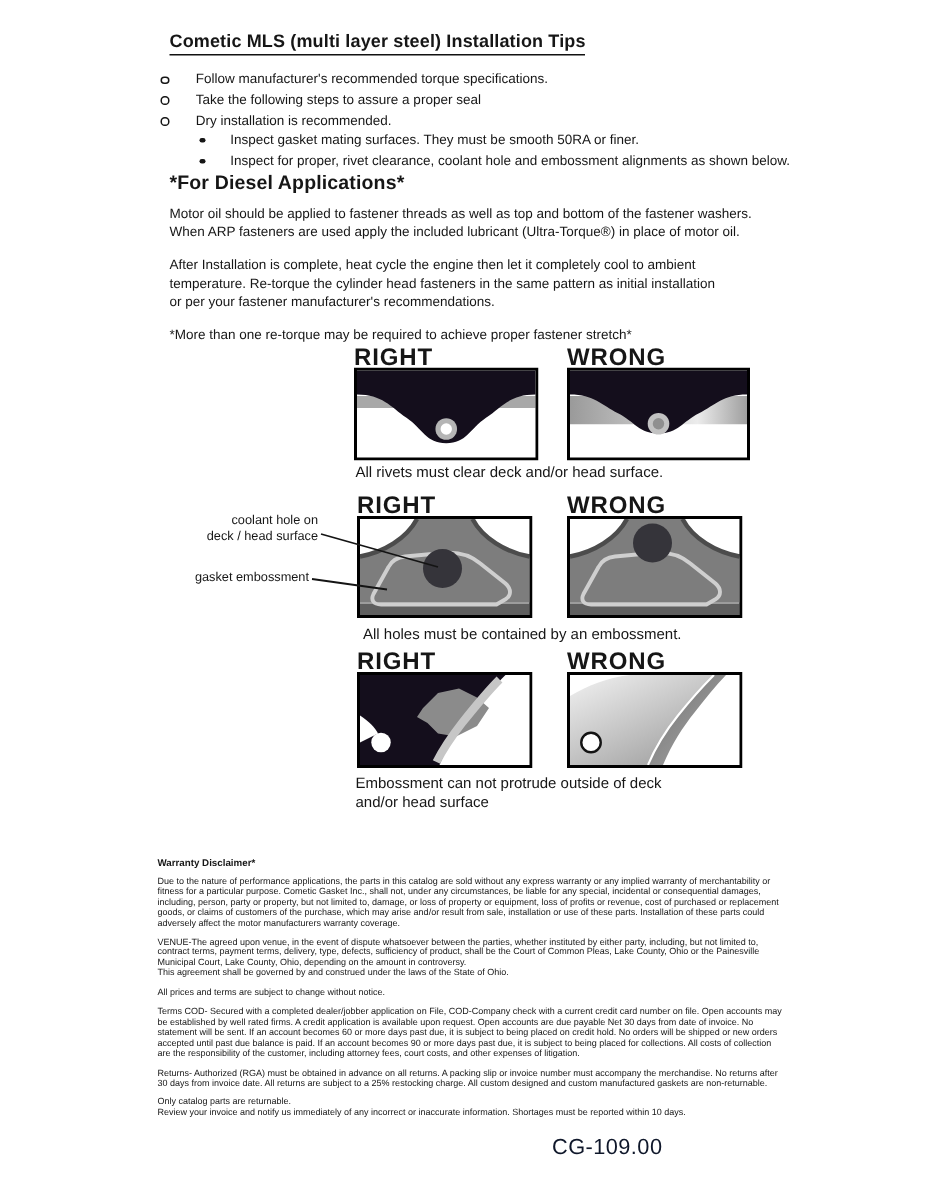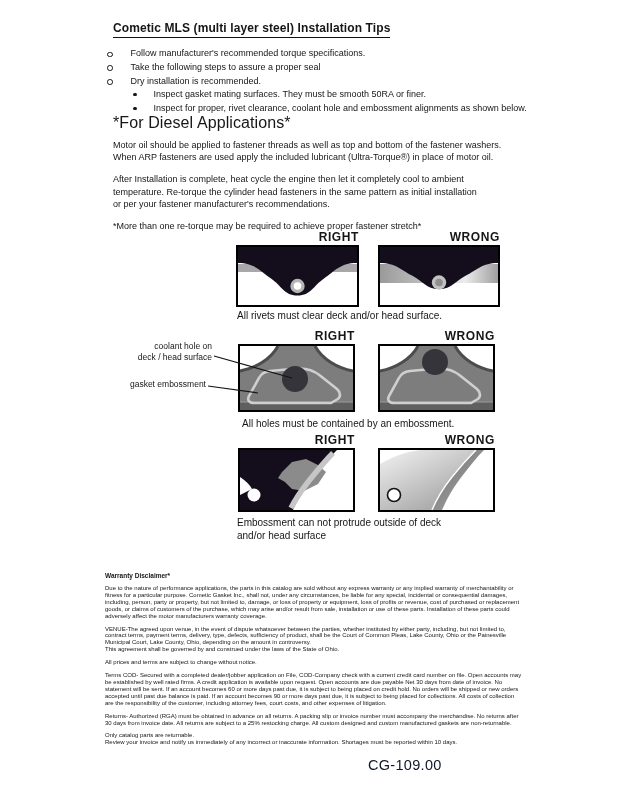--- a/index.html
+++ b/index.html
@@ -14,27 +14,27 @@
   }
   .bullet-list{margin-top:9px;}
   .bullet-row{display:flex;align-items:flex-start;padding-left:7px;
     font-size:9px;line-height:13.8px;gap:14px;}
   .o-marker{flex:0 0 auto;width:3.5px;height:3.5px;border:1px solid #161616;
     border-radius:50%;margin:4.5px 4px 0 0;}
   .dot-marker{flex:0 0 auto;width:3.5px;height:3.5px;background:#161616;
     border-radius:50%;margin:4.5px 3px 0 0;}
   .sub{padding-left:33px;}
   .diesel{position:absolute;left:113px;top:114px;width:424px;}
-  .diesel-heading{font-size:16px;font-weight:normal;letter-spacing:.1px;}
+  .diesel-heading{font-size:13px;font-weight:bold;letter-spacing:.1px;}
   .diesel p{margin:7px 0 0 0;font-size:9px;line-height:12.2px;white-space:pre-line;}
   .diesel p.sp{margin-top:10px;}
 
   .figures{position:absolute;left:0;top:228px;width:618px;height:320px;}
   .figures .abs{position:absolute;}
-  .rw-label{font-size:12px;font-weight:600;letter-spacing:.6px;text-align:right;}
+  .rw-label{font-size:16px;font-weight:600;letter-spacing:.6px;text-align:left;}
   .fig-caption{font-size:10px;font-weight:normal;white-space:pre-line;line-height:12.5px;}
   .side-label{font-size:8.5px;text-align:right;line-height:11px;white-space:pre-line;}
   .figbox{display:block;}
   .figbox svg{display:block;width:100%;height:100%;}
   .leader-overlay{position:absolute;left:0;top:0;pointer-events:none;}
 
   .warranty{position:absolute;left:105px;top:572px;width:450px;}
   .warranty-heading{font-size:6.5px;font-weight:bold;}
   .warranty p{margin:6px 0 0 0;font-size:6px;line-height:6.9px;white-space:pre-line;}
   .page-number{position:absolute;left:368px;top:757px;font-size:14.5px;

